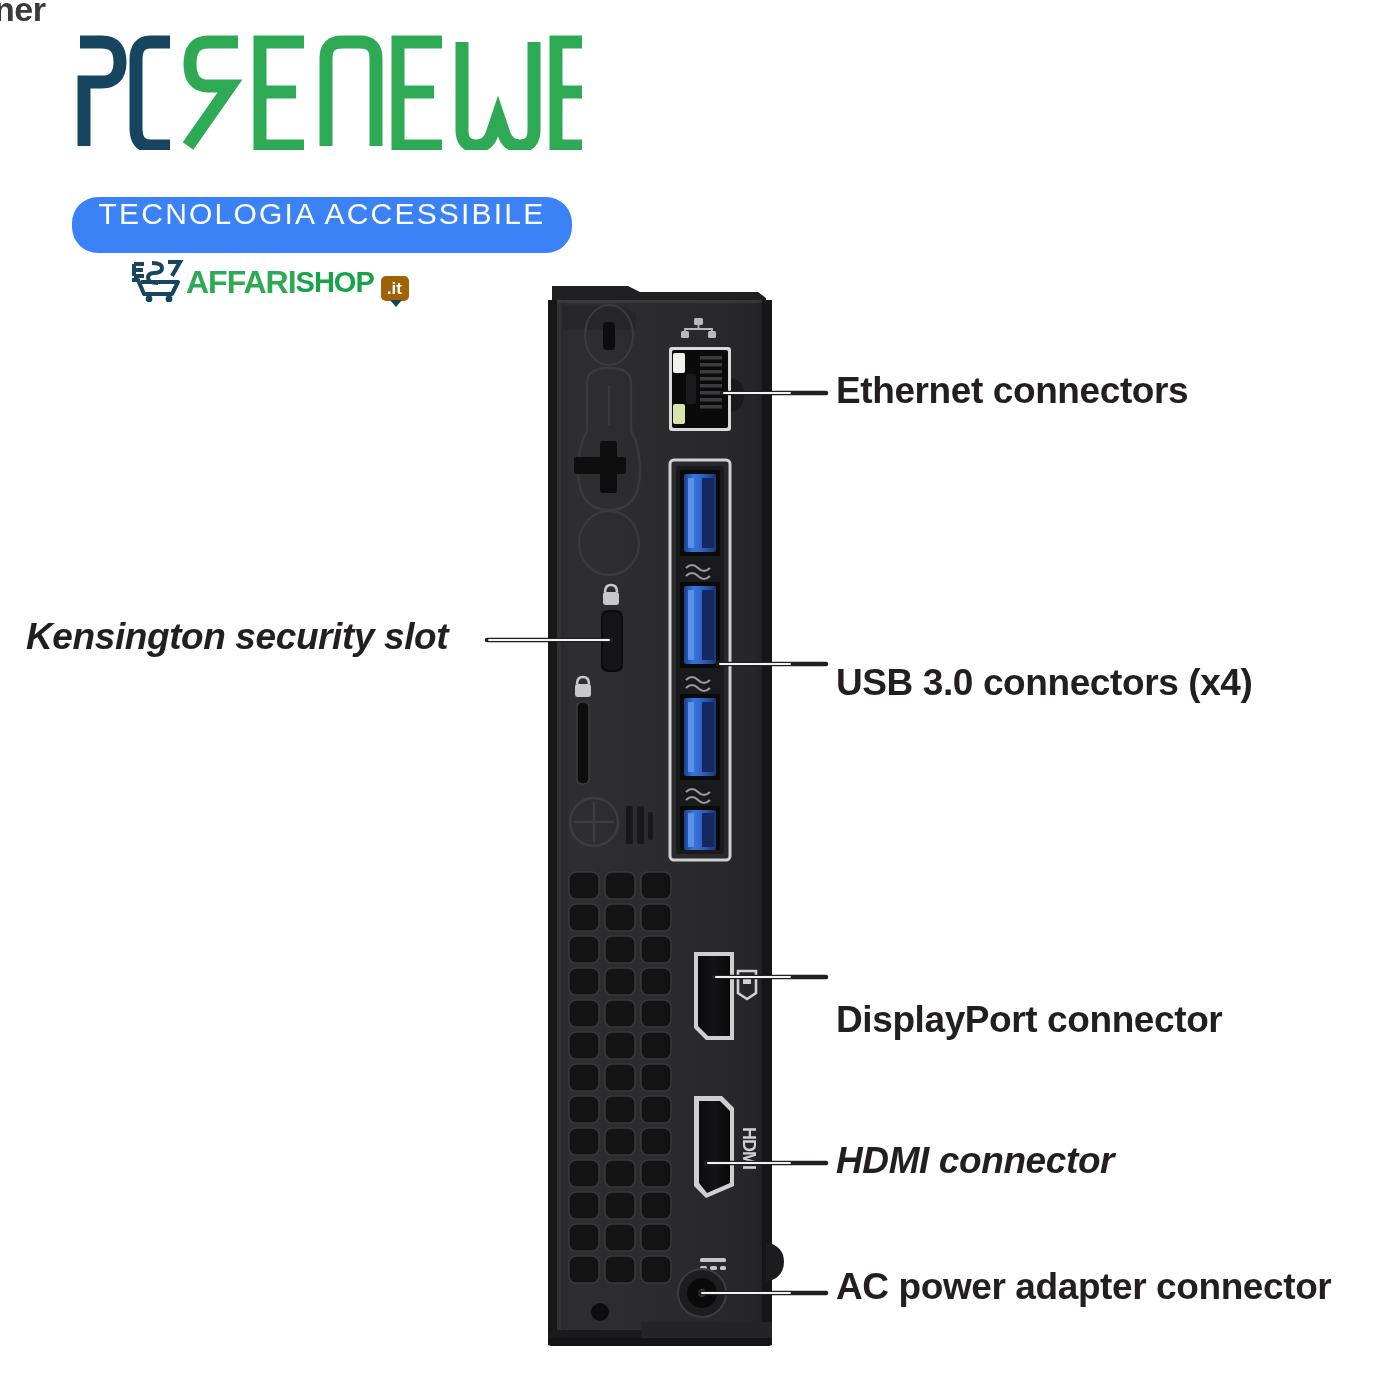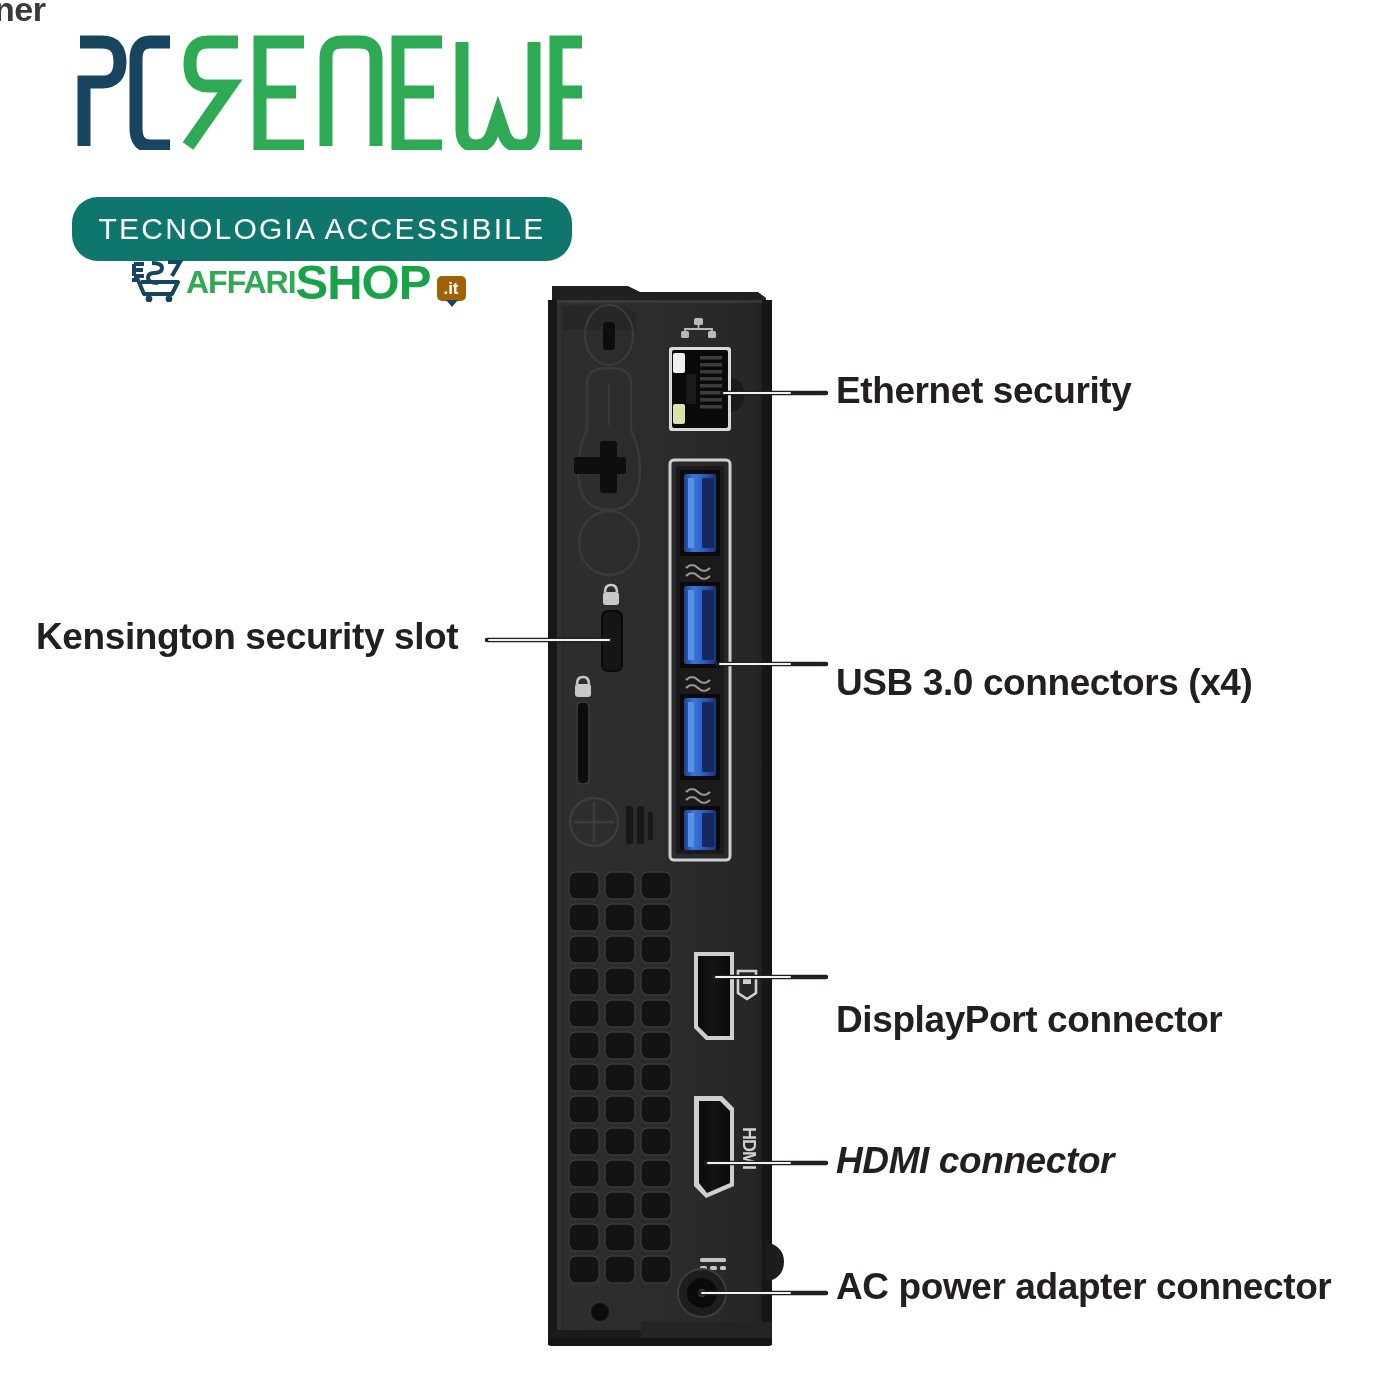--- a/index.html
+++ b/index.html
@@ -40,25 +40,25 @@
     height: 116px;
     position: relative;
   }
   .logo-word svg { display: block; }
 
   .badge {
     position: absolute;
     left: 10px;
     top: 163px;
     width: 500px;
-    height: 64px;
-    background: #0f766e;
+    height: 56px;
+    background: #3b82f6;
     border-radius: 26px;
     display: flex;
-    align-items: center;
+    align-items: flex-start;
     justify-content: center;
   }
   .badge-text {
     color: #ffffff;
     font-family: "Liberation Sans", sans-serif;
     font-size: 30px;
     letter-spacing: 2.2px;
     font-weight: 400;
     white-space: nowrap;
   }
@@ -75,21 +75,21 @@
   .shop-affari {
     font-family: "Liberation Sans", sans-serif;
     font-size: 32px;
     font-weight: 700;
     color: #2eaa54;
     letter-spacing: -1px;
     line-height: 1;
   }
   .shop-shop {
     font-family: "Liberation Sans", sans-serif;
-    font-size: 49px;
+    font-size: 29px;
     font-weight: 700;
     color: #18a348;
     letter-spacing: -1px;
     line-height: 1;
   }
   .dot-it {
     position: relative;
     margin-left: 7px;
     background: #a16207;
     color: #ffffff;
@@ -128,21 +128,21 @@
     font-weight: 700;
     color: #231f20;
     white-space: nowrap;
     letter-spacing: -0.4px;
   }
   #lbl-ethernet { left: 836px; top: 370px; }
   #lbl-usb      { left: 836px; top: 640px; margin-top: 22px; }
   #lbl-dp       { left: 836px; top: 999px; }
   #lbl-hdmi     { left: 836px; top: 1140px; font-style: italic; }
   #lbl-ac       { left: 836px; top: 1266px; }
-  #lbl-kensington { left: 36px; top: 616px; }
+  #lbl-kensington { left: 26px; top: 616px; font-style: italic; }
 </style>
 </head>
 <body>
 
 <div class="crop-frag">ner</div>
 
 <div class="logo-block">
 
   <div class="logo-word">
     <svg width="520" height="116" viewBox="0 0 520 116" xmlns="http://www.w3.org/2000/svg">
@@ -468,18 +468,18 @@
     <line x1="724" y1="393" x2="790" y2="393"></line>
     <line x1="720" y1="664" x2="790" y2="664"></line>
     <line x1="716" y1="977" x2="790" y2="977"></line>
     <line x1="708" y1="1163" x2="790" y2="1163"></line>
     <line x1="702" y1="1293" x2="790" y2="1293"></line>
     <line x1="489" y1="640" x2="609" y2="640"></line>
   </g>
 </svg>
 </div>
 
-<div class="callout" id="lbl-ethernet">Ethernet security</div>
+<div class="callout" id="lbl-ethernet">Ethernet connectors</div>
 <div class="callout" id="lbl-usb">USB 3.0 connectors (x4)</div>
 <div class="callout" id="lbl-dp">DisplayPort connector</div>
 <div class="callout" id="lbl-hdmi">HDMI connector</div>
 <div class="callout" id="lbl-ac">AC power adapter connector</div>
 <div class="callout" id="lbl-kensington">Kensington security slot</div>
 
 </body></html>

